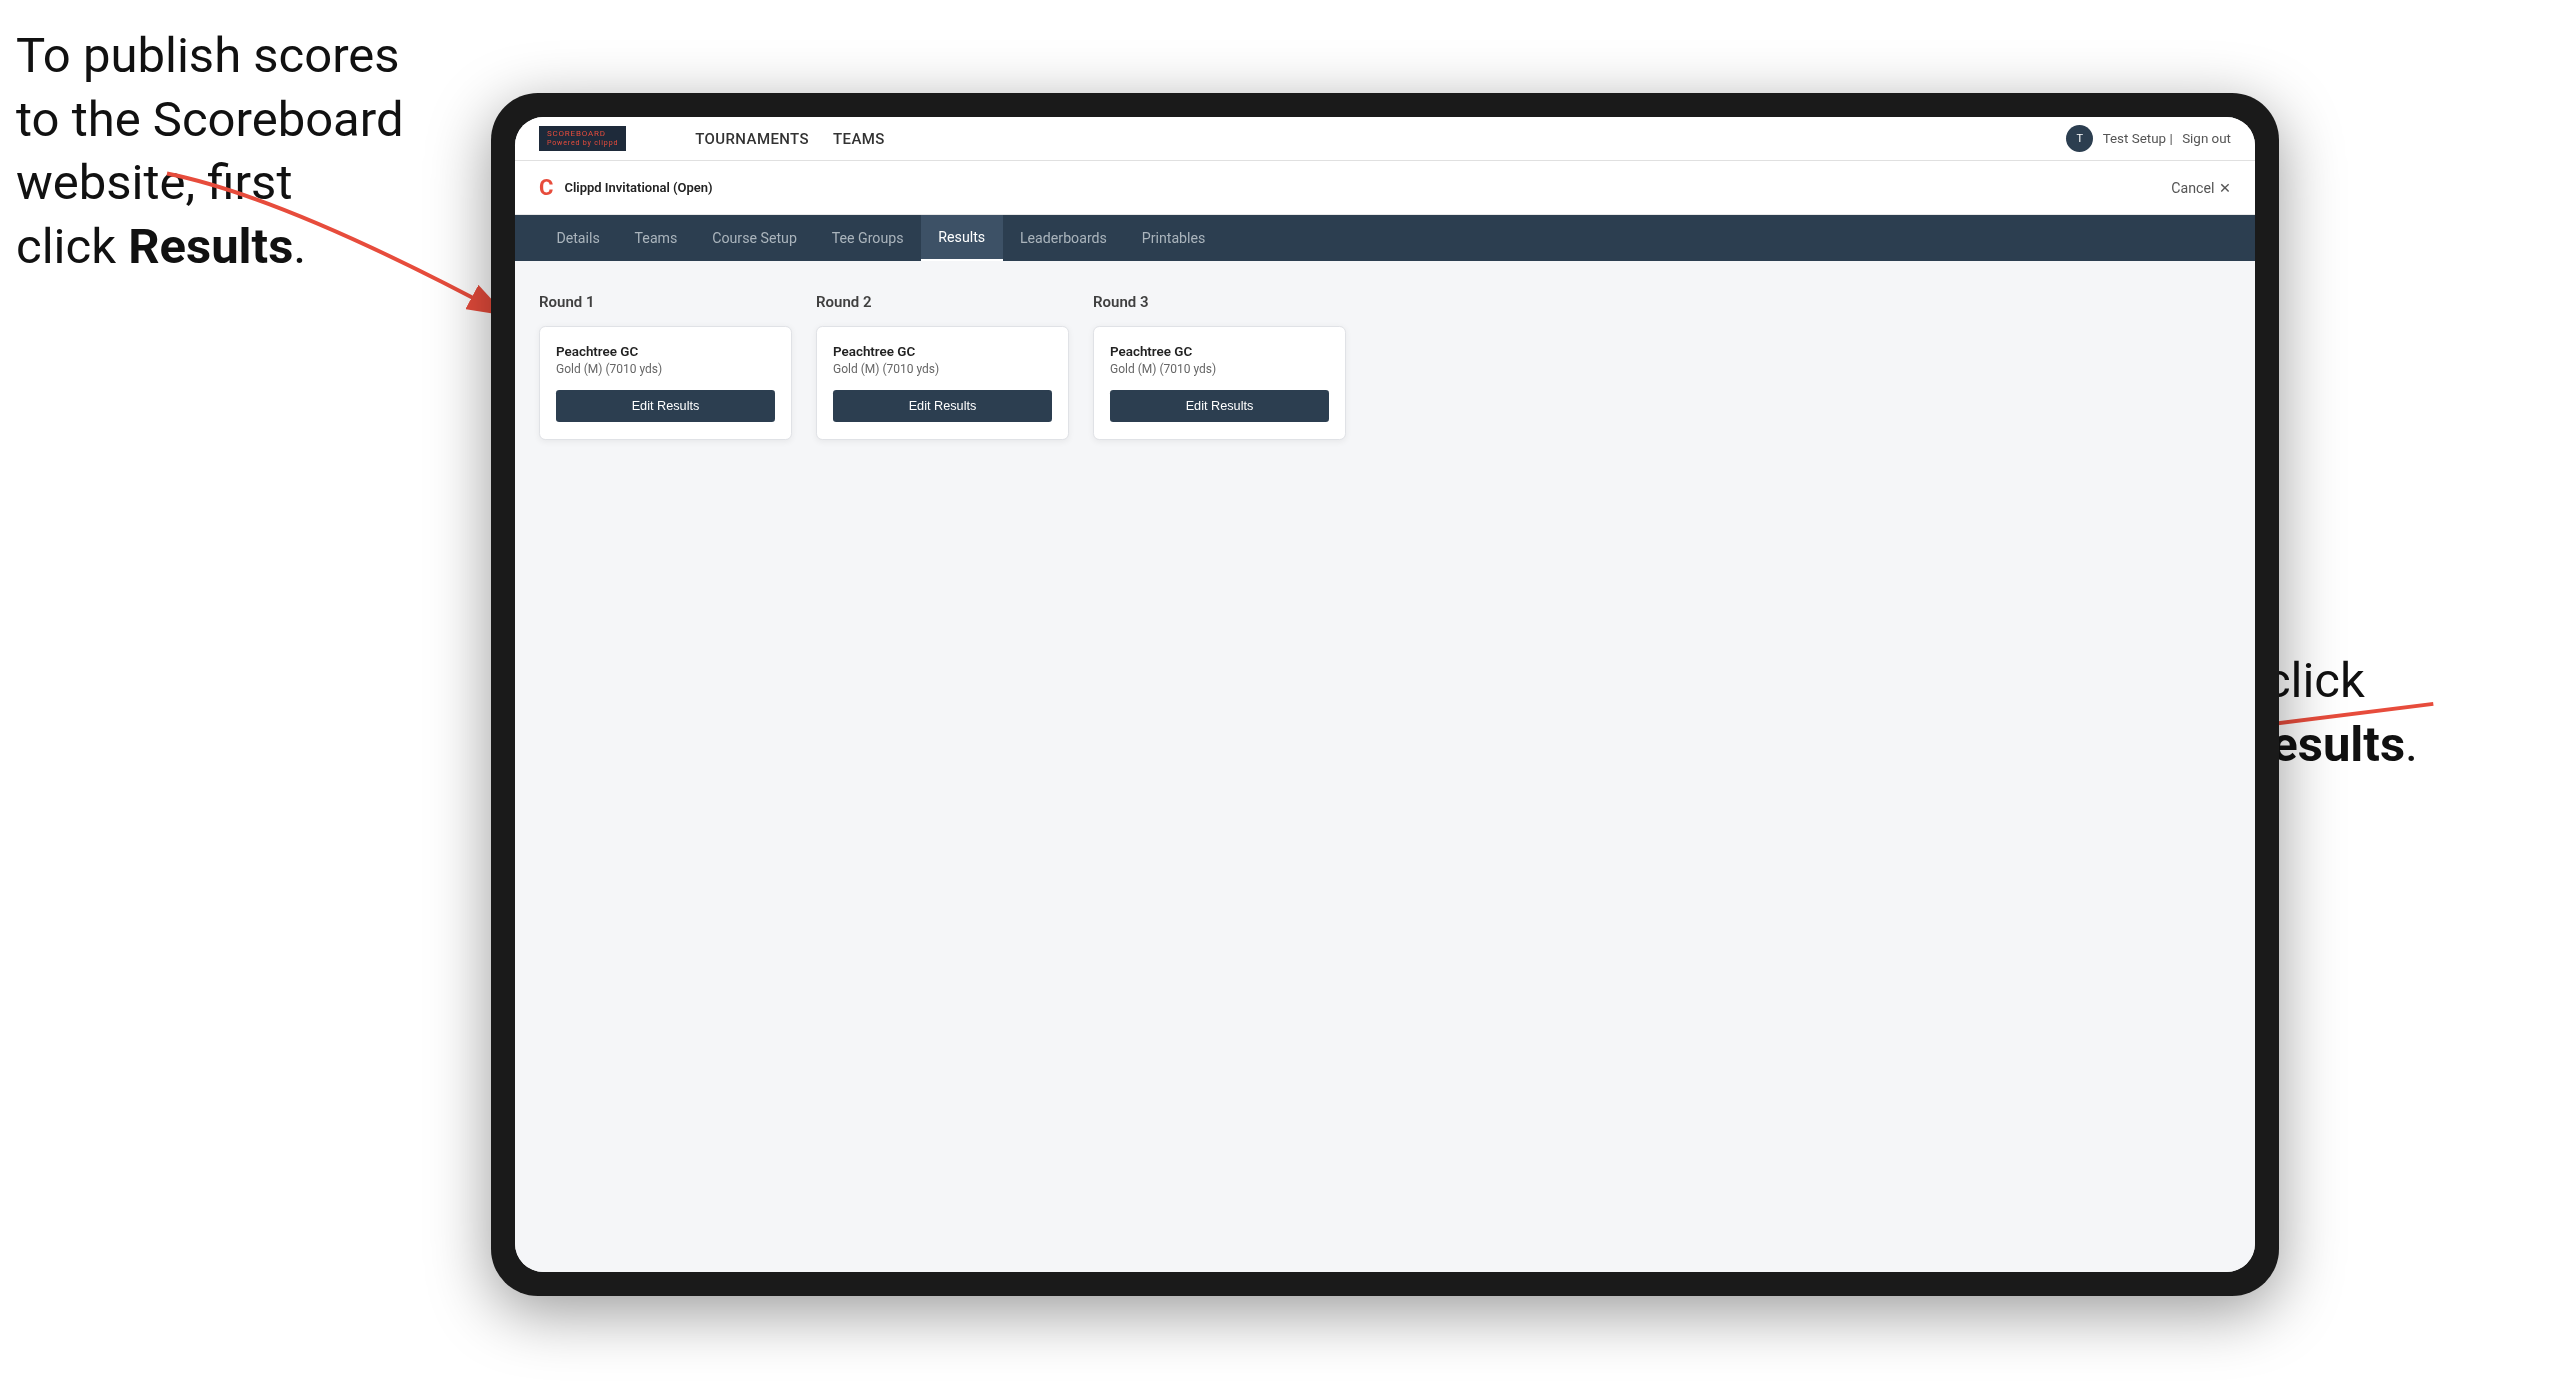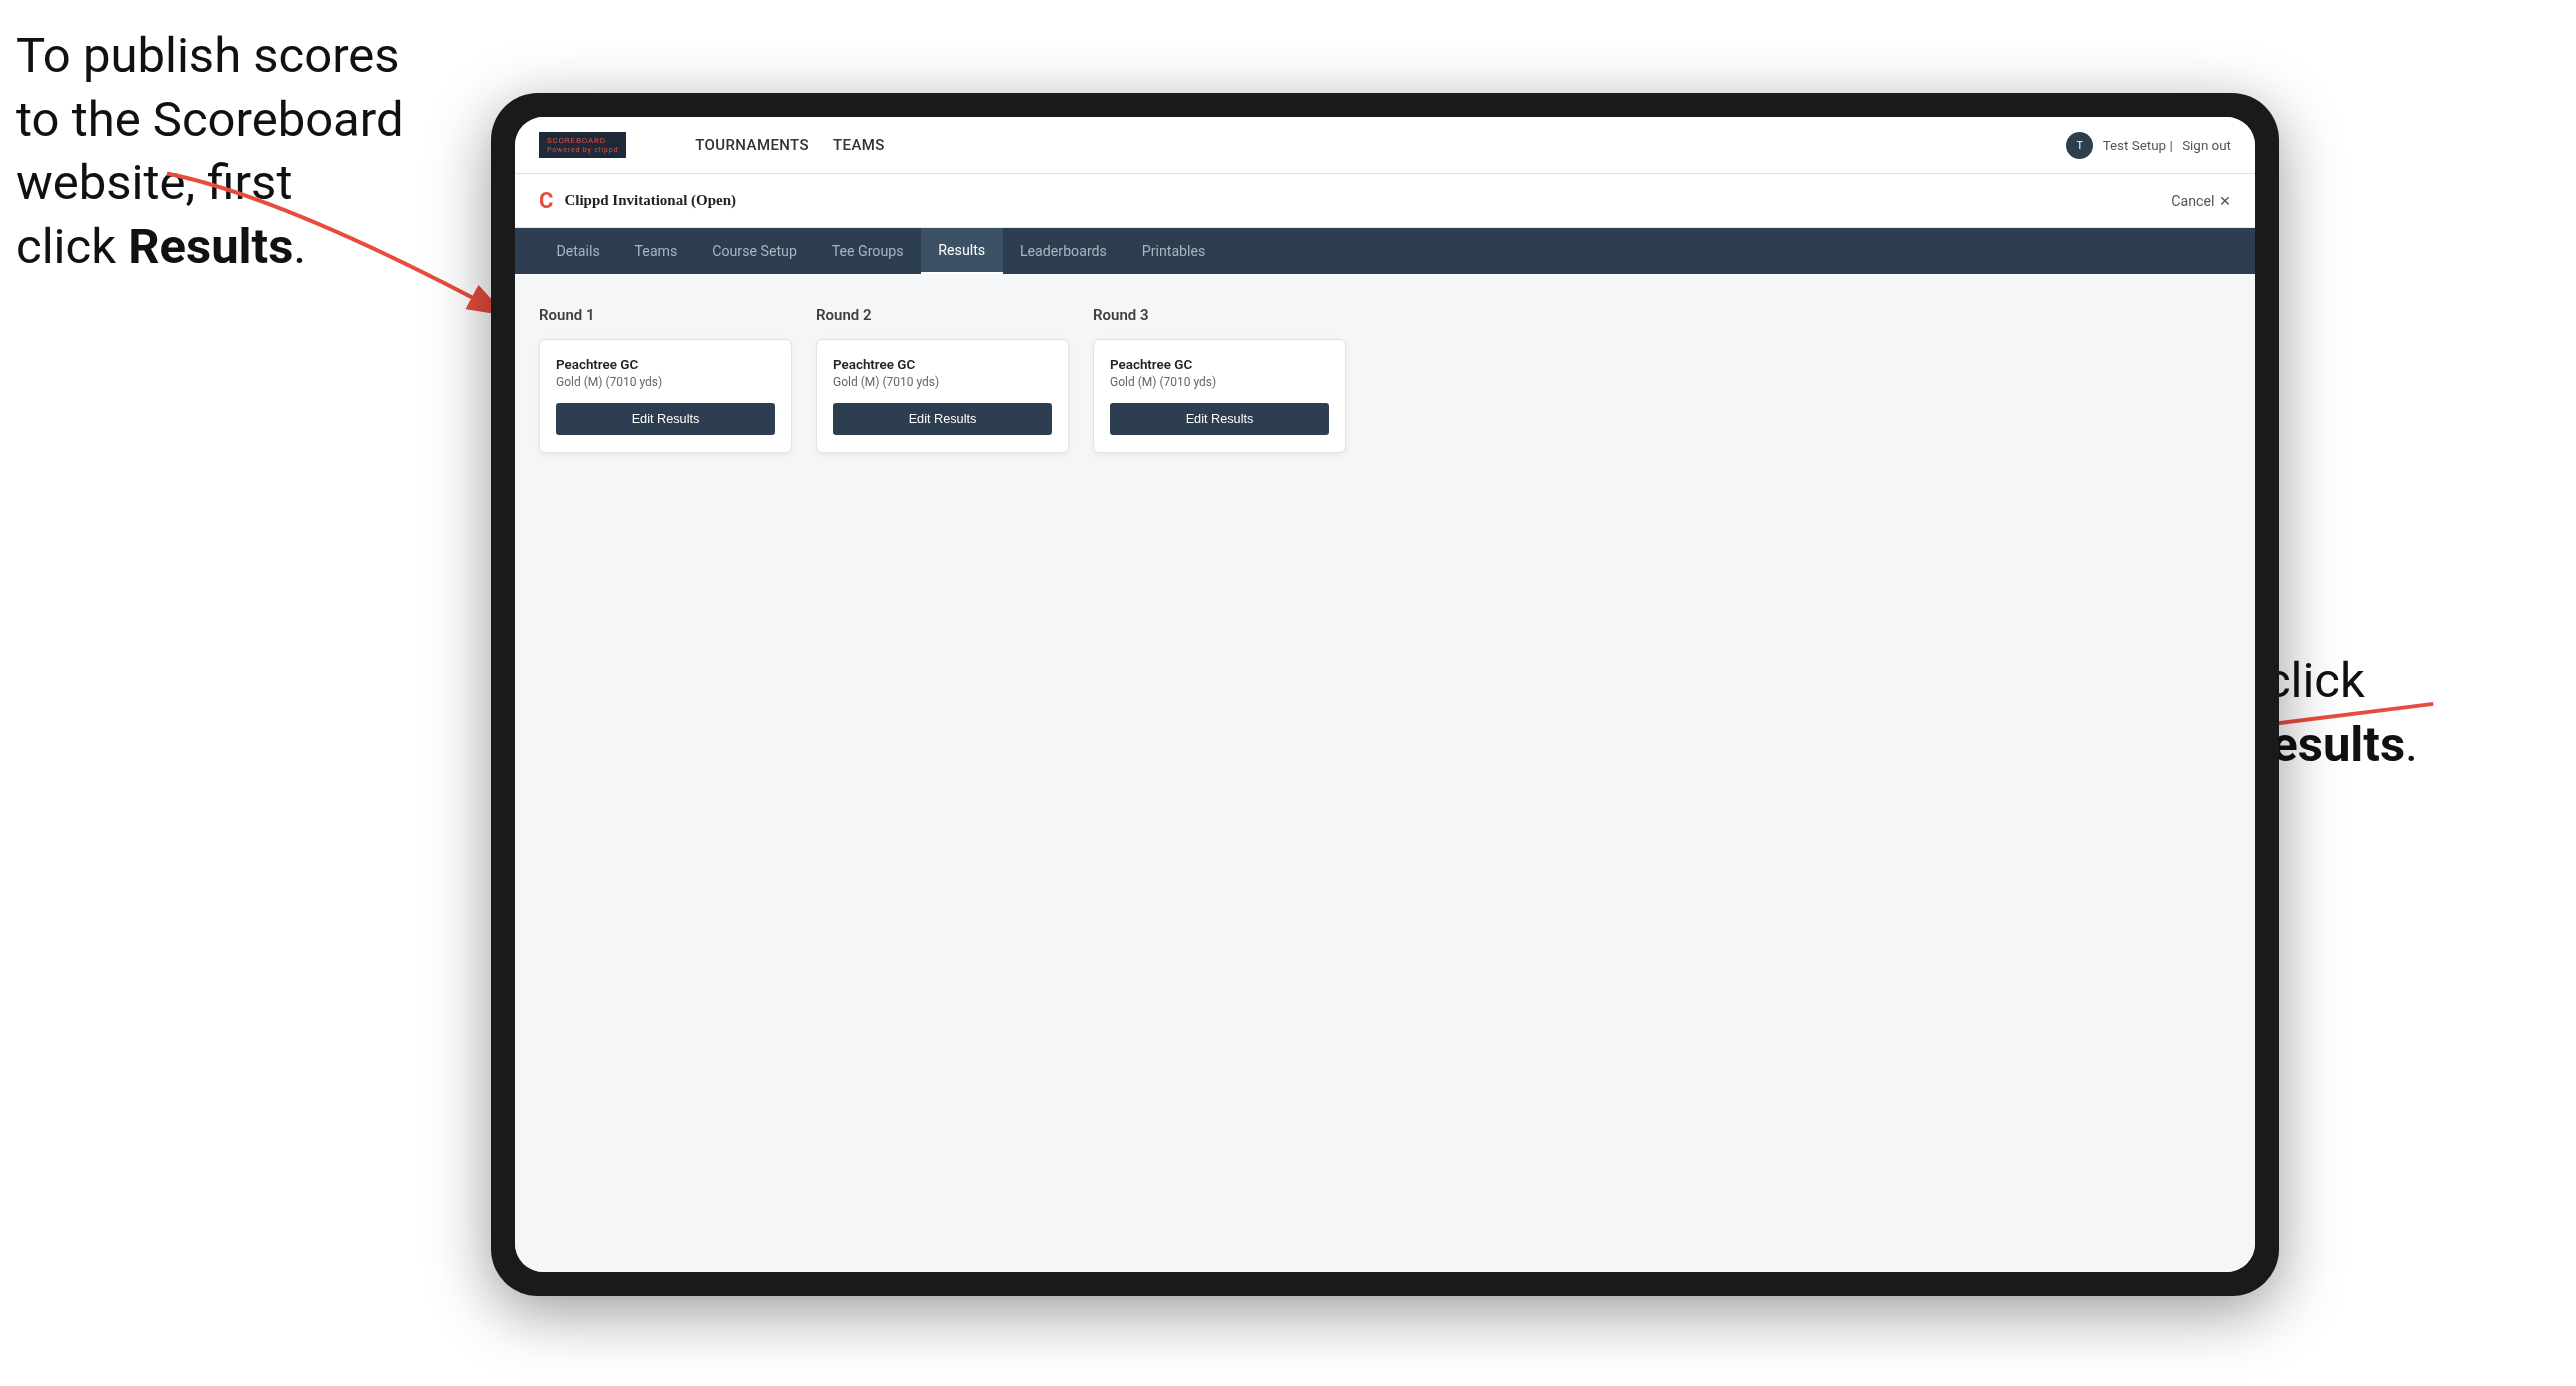--- a/index.html
+++ b/index.html
@@ -60,21 +60,21 @@
       background: #f0f2f4;
       border-radius: 28.5px;
       overflow: hidden;
       display: flex;
       flex-direction: column;
     }
 
     
     .top-nav {
       background: #ffffff;
-      height: 57px;
+      height: 44px;
       display: flex;
       align-items: center;
       padding: 0 24px;
       border-bottom: 0.8px solid #e0e0e0;
       flex-shrink: 0;
     }
 
     .logo-area {
       display: flex;
       align-items: center;
@@ -151,24 +151,23 @@
       gap: 11px;
     }
 
     .c-icon {
       color: #e74c3c;
       font-size: 22px;
       font-weight: 700;
     }
 
     .tournament-name {
-      font-size: 15px;
+      font-size: 13px;
       font-weight: 600;
       color: #222;
-      font-family: Liberation Serif, serif;
     }
 
     .cancel-btn {
       font-size: 14.2px;
       color: #555;
       cursor: pointer;
       display: flex;
       align-items: flex-start;
       gap: 4.7px;
     }

